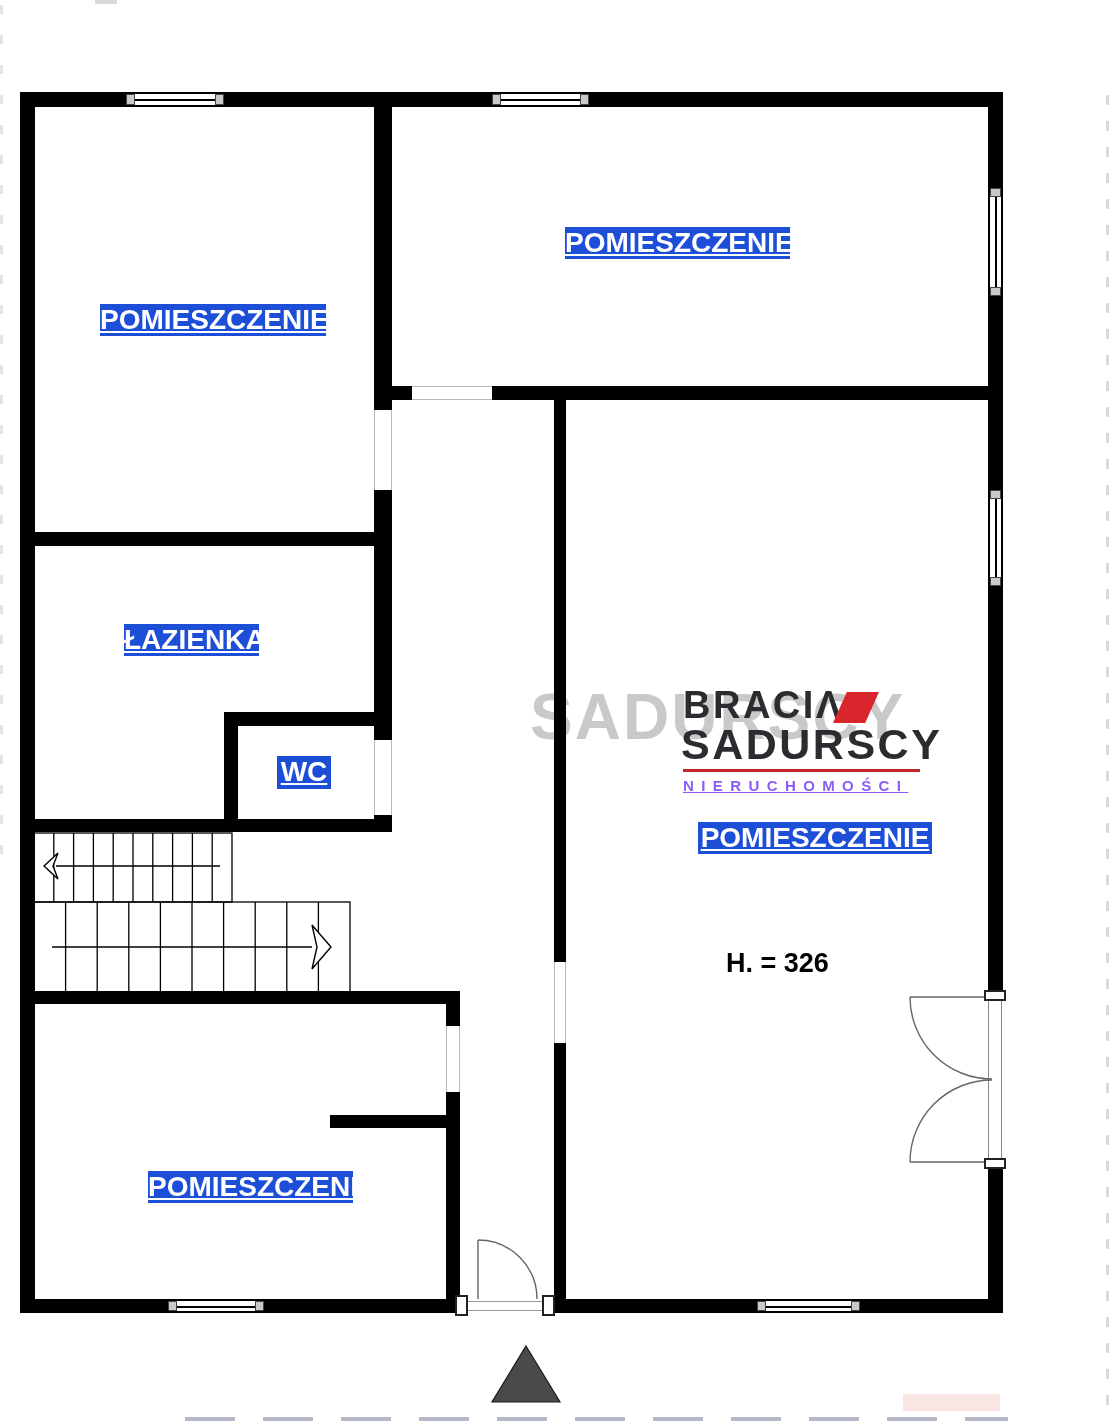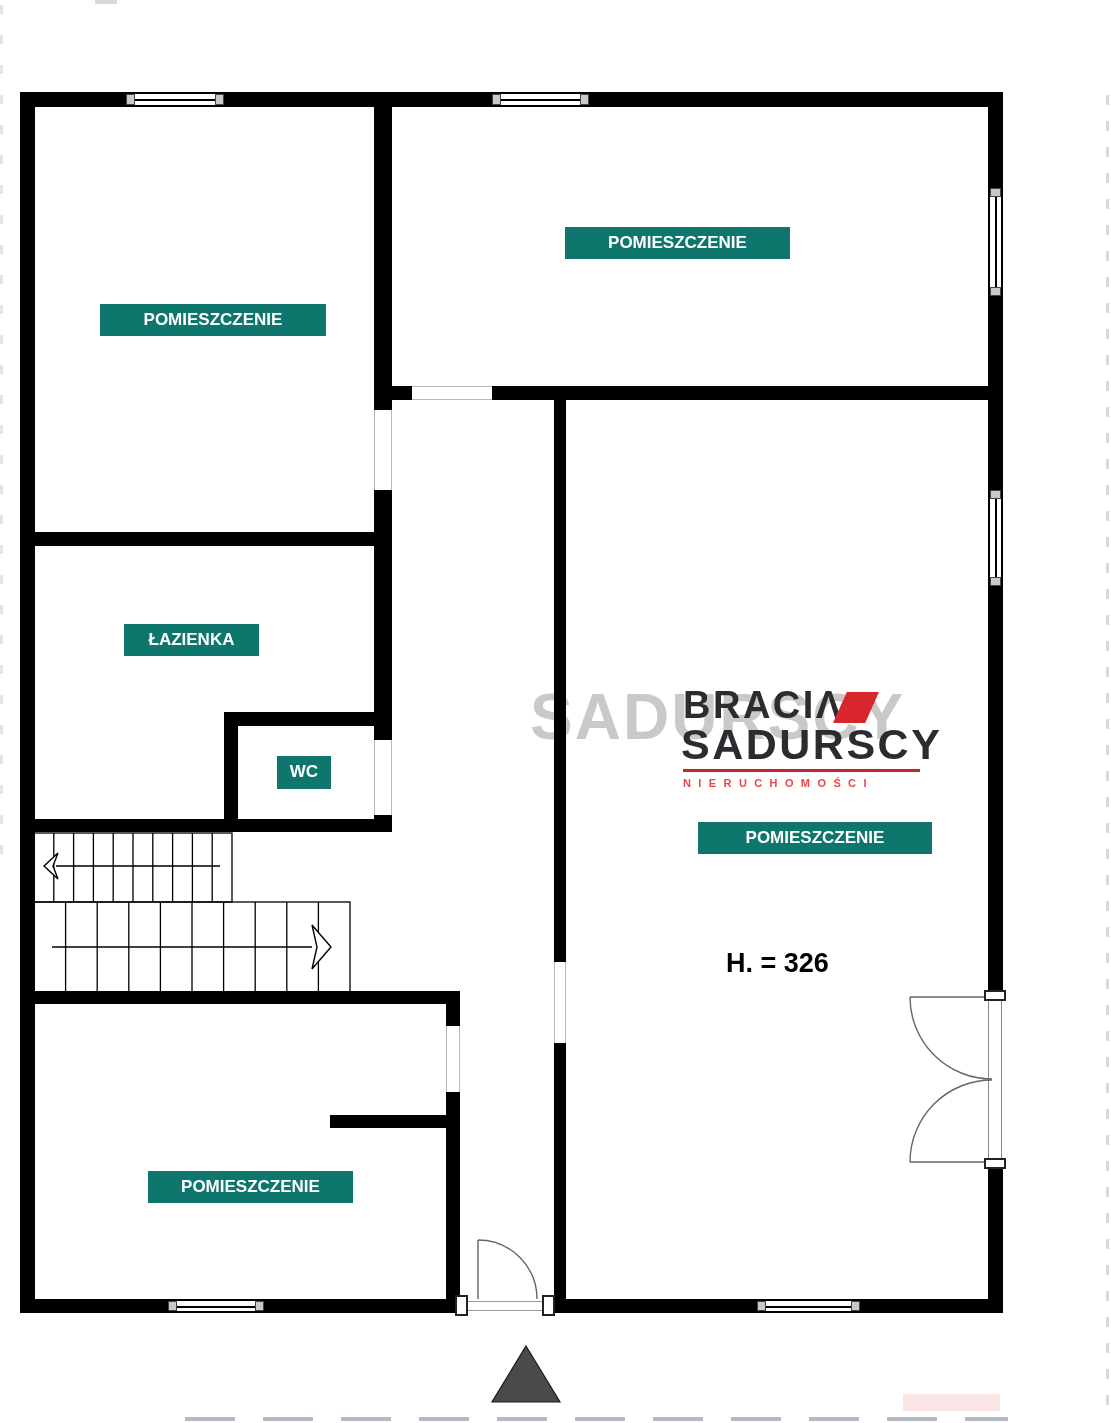--- a/index.html
+++ b/index.html
@@ -13,32 +13,32 @@
   .window.h .midline{left:0;right:0;top:45%;height:2px;}
   .window.v .midline{top:0;bottom:0;left:45%;width:2px;}
   .window .cap{position:absolute;background:#c9c9c9;border:1px solid #444;box-sizing:border-box;}
   .window.h .cap{top:0;bottom:0;width:9px;}
   .window.v .cap{left:0;right:0;height:9px;}
   .window.h .cap.a{left:0;} .window.h .cap.b{right:0;}
   .window.v .cap.a{top:0;} .window.v .cap.b{bottom:0;}
   .jamb{position:absolute;background:#fff;border:2px solid #222;box-sizing:border-box;z-index:5;}
   .doorframe{position:absolute;background:#fff;border-left:1px solid #888;border-right:1px solid #888;box-sizing:border-box;z-index:4;}
   .threshold{position:absolute;background:#fff;border-top:1px solid #999;border-bottom:1px solid #999;box-sizing:border-box;z-index:4;}
-  .roomlabel{position:absolute;background:#0f766e;color:#fff;z-index:6;
-     font-weight:bold;font-size:17px;line-height:32px;text-align:center;letter-spacing:0px;white-space:nowrap;}
+  .roomlabel{position:absolute;background:#1d4ed8;color:#fff;z-index:6;
+     font-weight:bold;font-size:28px;line-height:32px;text-align:center;letter-spacing:0px;white-space:nowrap;text-decoration:underline;}
   #height-note{position:absolute;left:726px;top:948px;z-index:6;color:#000;font-weight:bold;font-size:27px;}
   #watermark{position:absolute;left:530px;top:680px;z-index:1;color:#c9c9c9;font-weight:bold;
      font-size:64px;letter-spacing:2px;white-space:nowrap;}
   #logo{position:absolute;left:681px;top:688px;width:260px;height:112px;z-index:6;}
   #logo .l1{position:absolute;left:2px;top:-4px;font-weight:bold;font-size:38px;letter-spacing:2.5px;color:#2b2b30;}
   #logo .flag{position:absolute;left:152px;top:4px;width:46px;height:31px;background:#d8262c;
      clip-path:polygon(30% 0,100% 0,70% 100%,0% 100%);}
   #logo .l2{position:absolute;left:0px;top:32px;font-weight:bold;font-size:43px;letter-spacing:2.5px;color:#2b2b30;}
   #logo .rule{position:absolute;left:2px;top:81px;width:237px;height:3px;background:#c2272d;}
-  #logo .l3{position:absolute;left:2px;top:89px;font-weight:bold;font-size:11px;letter-spacing:7.4px;color:#ef4444;}
+  #logo .l3{position:absolute;left:2px;top:89px;font-weight:bold;font-size:15px;letter-spacing:7.4px;color:#8b5cf6;text-decoration:underline;}
   #dashes-bottom{position:absolute;left:185px;top:1417px;width:823px;height:4px;z-index:2;
      background:repeating-linear-gradient(90deg,#b4b8c6 0 50px,transparent 50px 78px);}
   #dashes-right{position:absolute;left:1106px;top:95px;width:3px;height:1312px;z-index:2;opacity:.8;
      background:repeating-linear-gradient(180deg,#cfcfcf 0 10px,transparent 10px 26px);}
   #dashes-left{position:absolute;left:0;top:5px;width:3px;height:855px;z-index:2;opacity:.55;
      background:repeating-linear-gradient(180deg,#cfcfcf 0 9px,transparent 9px 30px);}
   #dash-top{position:absolute;left:95px;top:0;width:22px;height:4px;background:#d9d9d9;z-index:2;}
   #pink-mark{position:absolute;left:903px;top:1394px;width:97px;height:17px;background:rgba(238,170,170,.30);z-index:1;}
   #linework{position:absolute;left:0;top:0;z-index:4;}
 </style>

